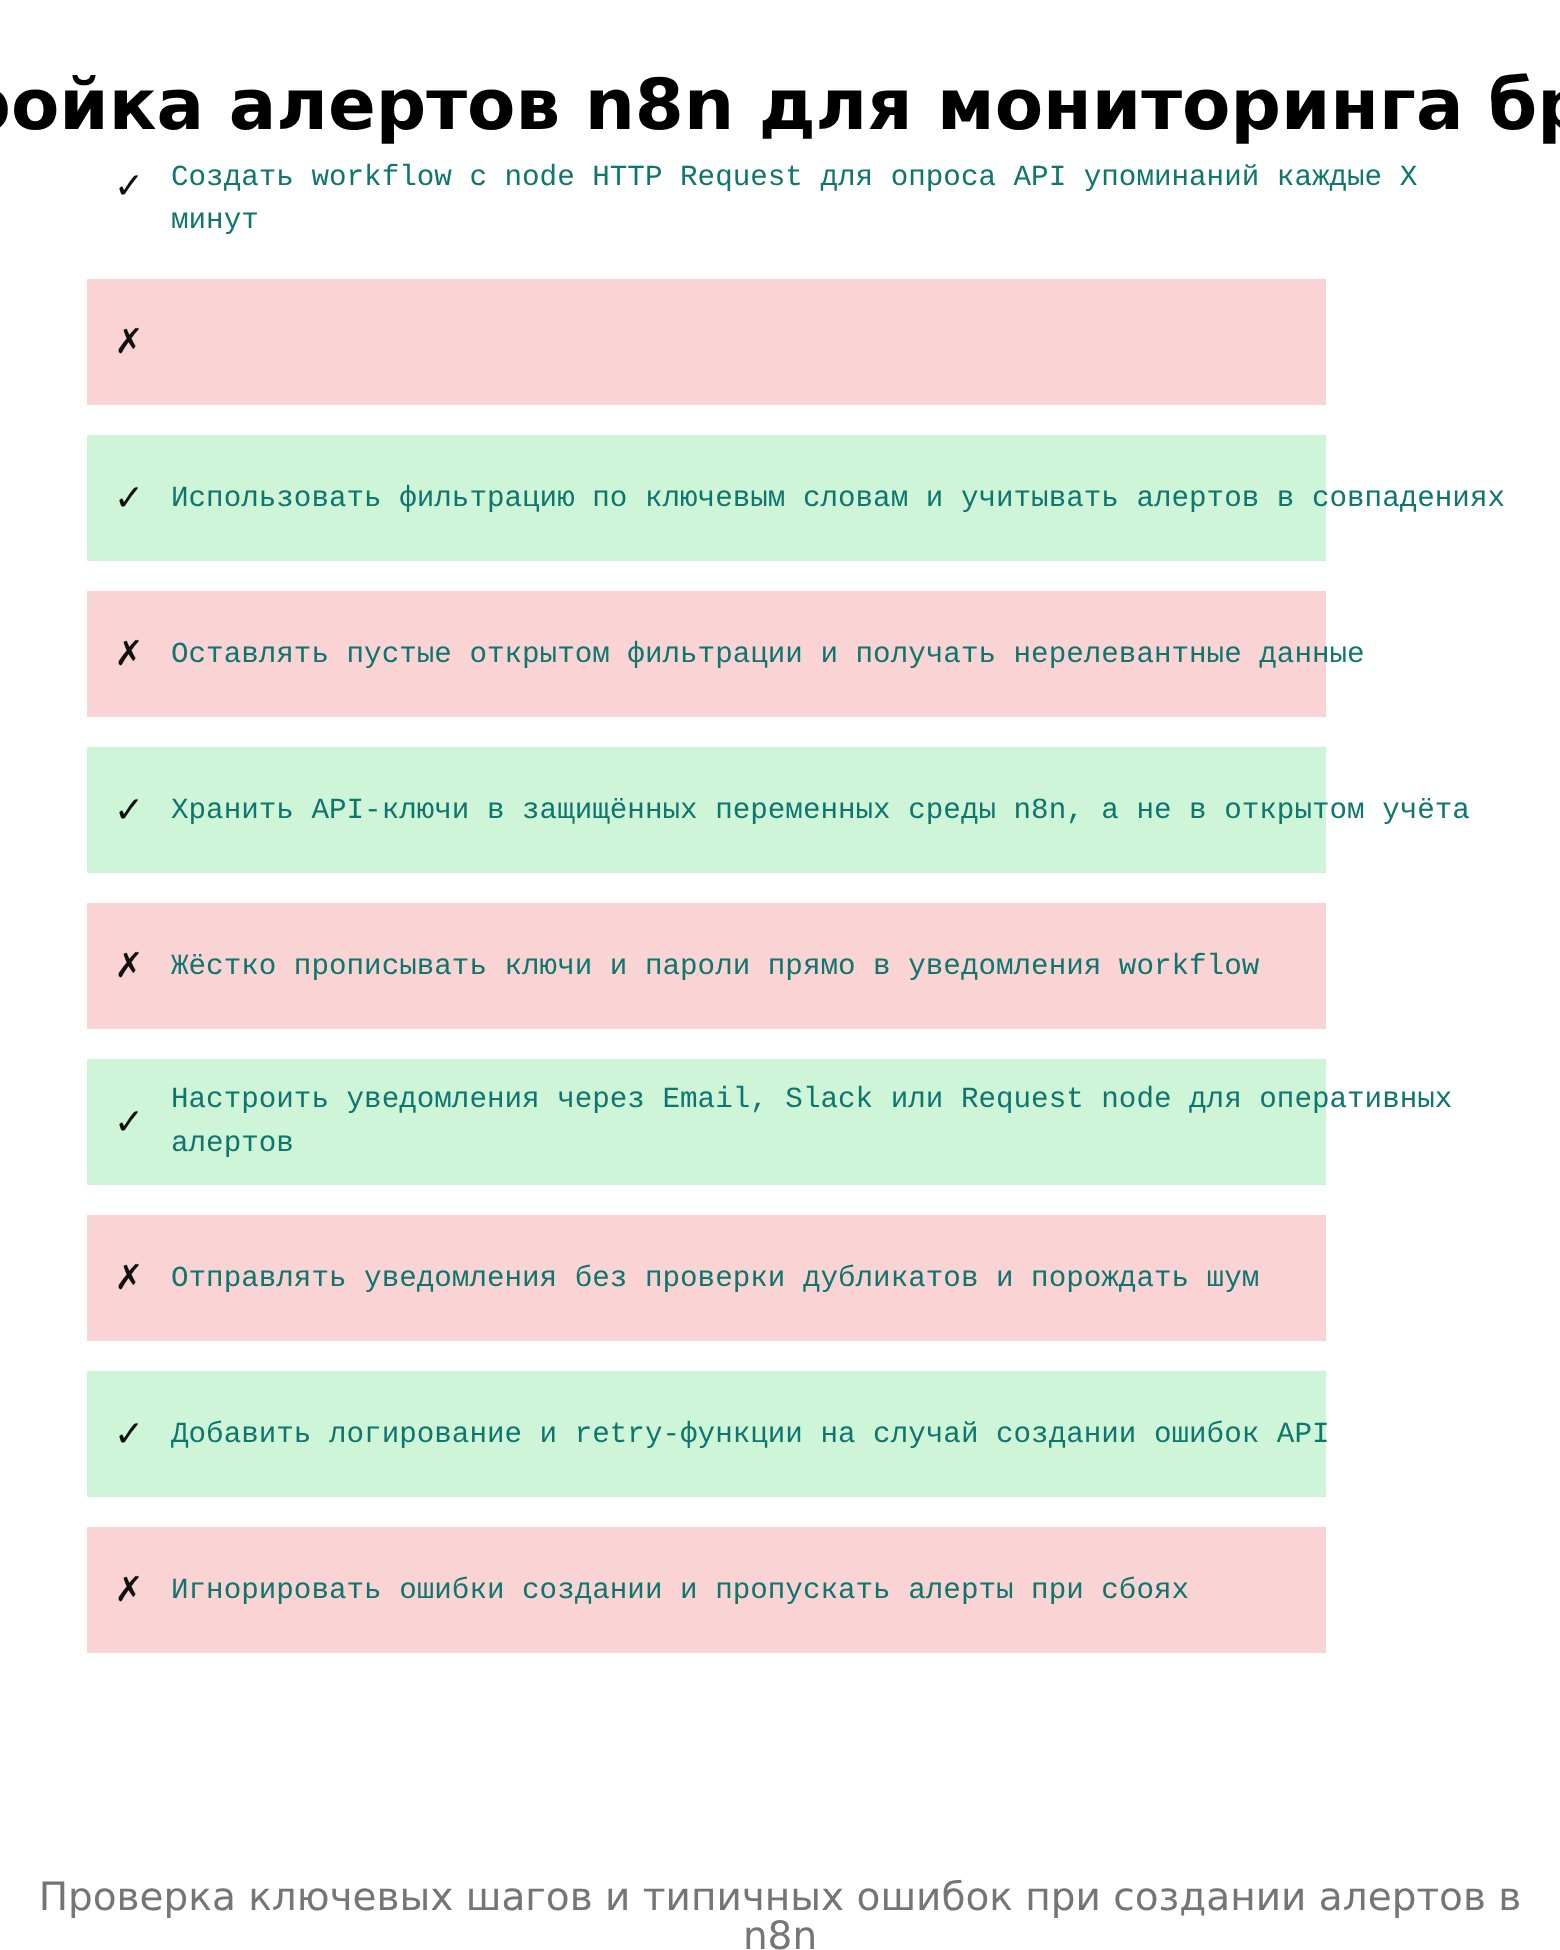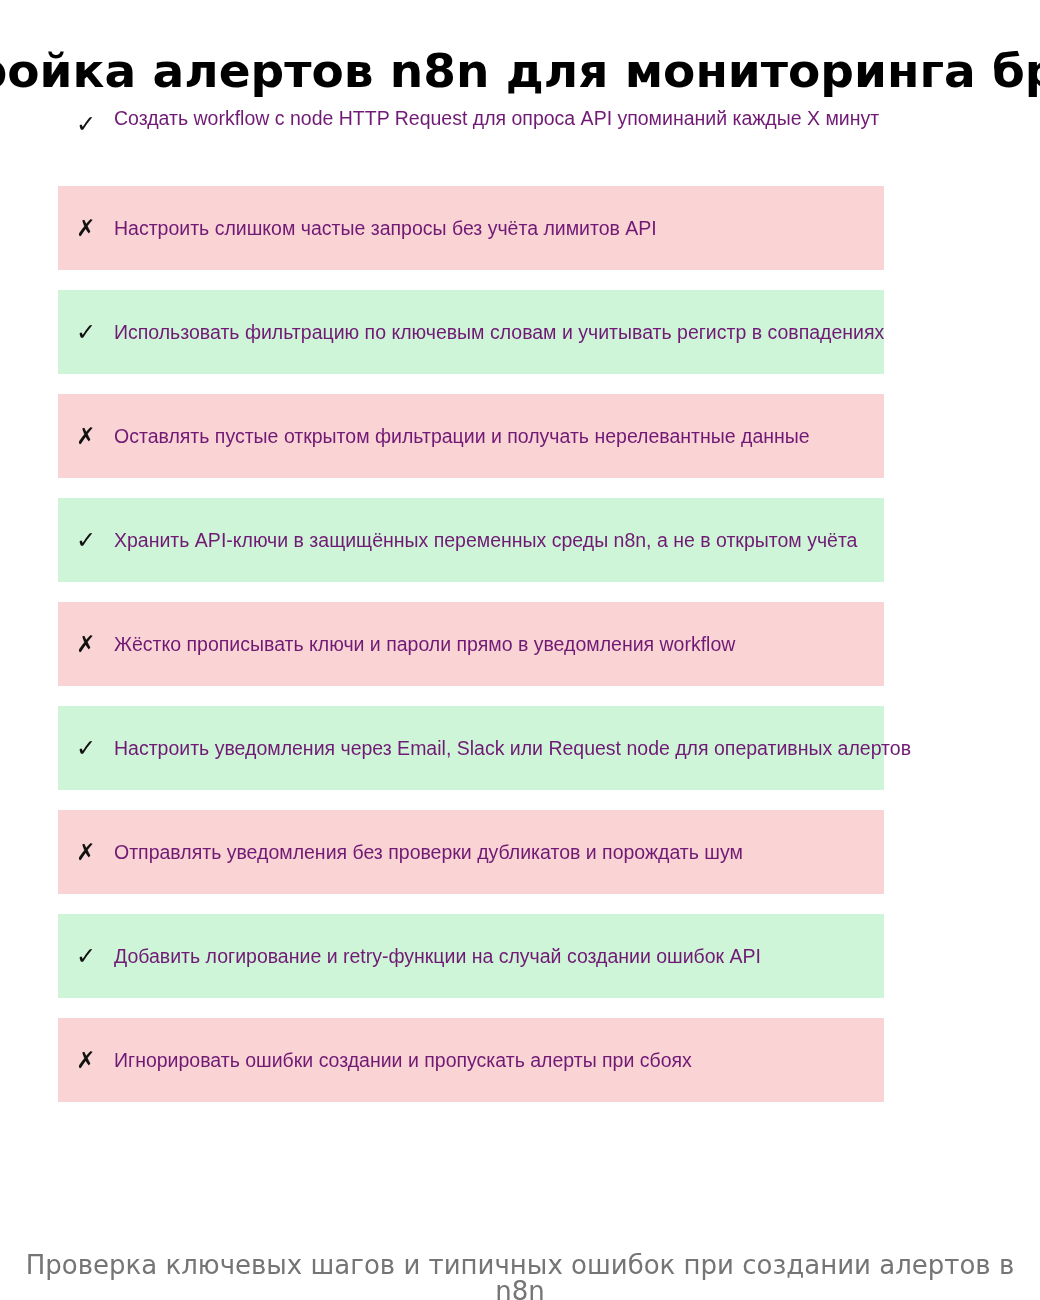--- a/index.html
+++ b/index.html
@@ -77,24 +77,24 @@
     font-size: 23px;
     font-weight: bold;
     color: #111111;
     line-height: 1;
     user-select: none;
   }
   .icon.tick { font-weight: normal; font-size: 24px; }
 
   .text {
     flex: 1 1 auto;
-    font-family: Liberation Sans, sans-serif;
+    font-family: Liberation Mono, monospace;
     font-size: 19.5px;
     line-height: 29px;
-    color: #701a75;
+    color: #0f766e;
     width: 890px;
     min-width: 890px;
     padding-right: 0;
   }
 
   
   .footer {
     position: absolute;
     left: 0;
     right: 0;
@@ -115,25 +115,24 @@
     <div class="title">Настройка алертов n8n для мониторинга бренда</div>
   </div>
 
   <div class="list" id="checklist">
       <div class="row good clipped">
         <div class="icon tick">✓</div>
         <div class="text">Создать workflow с node HTTP Request для опроса API упоминаний каждые X минут</div>
       </div>
       <div class="row bad">
         <div class="icon">✗</div>
-        <div class="text">Настроить слишком частые запросы без учёта лимитов API</div>
       </div>
       <div class="row good">
         <div class="icon tick">✓</div>
-        <div class="text">Использовать фильтрацию по ключевым словам и учитывать регистр в совпадениях</div>
+        <div class="text">Использовать фильтрацию по ключевым словам и учитывать алертов в совпадениях</div>
       </div>
       <div class="row bad">
         <div class="icon">✗</div>
         <div class="text">Оставлять пустые открытом фильтрации и получать нерелевантные данные</div>
       </div>
       <div class="row good">
         <div class="icon tick">✓</div>
         <div class="text">Хранить API-ключи в защищённых переменных среды n8n, а не в открытом учёта</div>
       </div>
       <div class="row bad">

